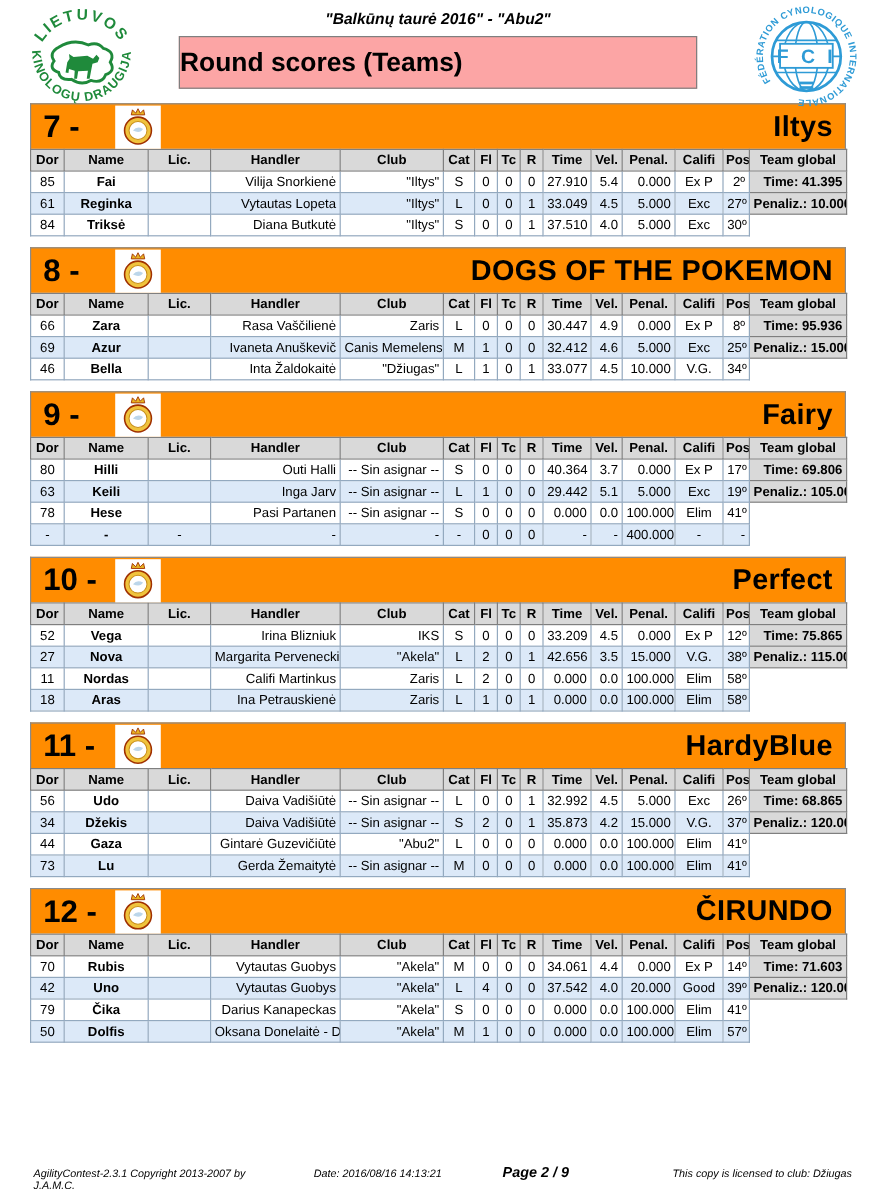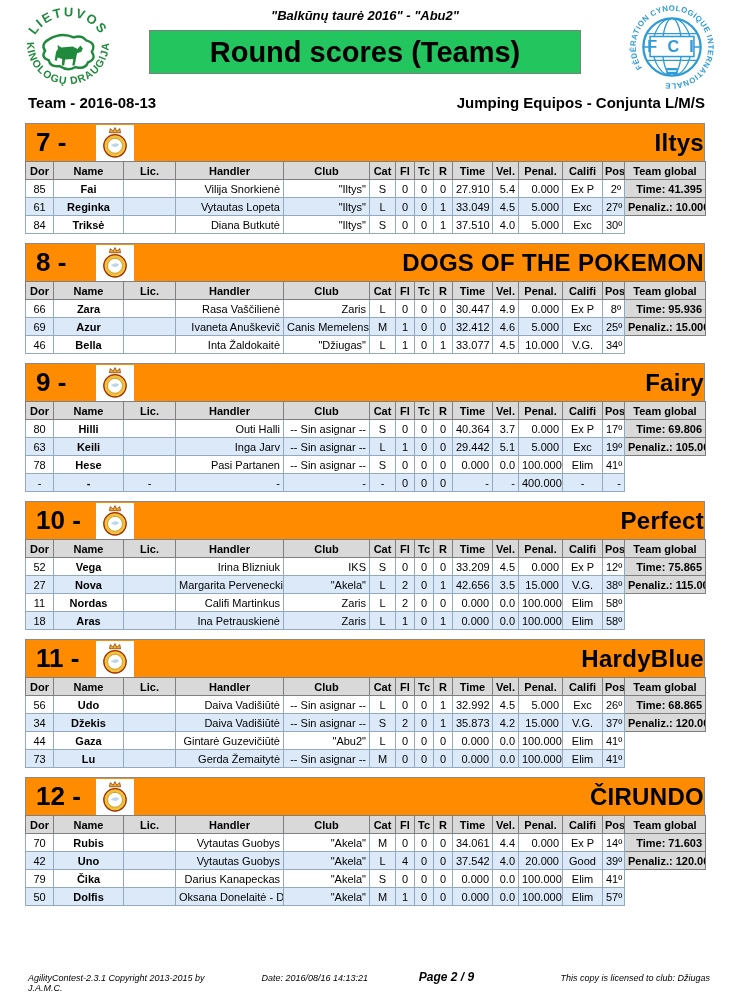--- a/index.html
+++ b/index.html
@@ -1,36 +1,36 @@
 <!DOCTYPE html>
 <html><head>
 <meta charset="utf-8">
 <style>
   html,body{margin:0;padding:0;background:#fff;}
   body{width:730px;height:1000px;overflow:hidden;font-family:"Liberation Sans",sans-serif;color:#000;position:relative;}
   .page{position:relative;width:730px;height:1000px;background:#fff;}
 
   
   .event-title{text-align:center;font-size:13px;font-weight:bold;font-style:italic;padding-top:8px;}
-  .title-box{width:430px;margin:7px auto 0;border:1px solid #7f7f7f;text-align:center;
-             font-size:29px;font-weight:bold;height:42px;line-height:42px;background:#22c55e;}
+  .title-box{width:430px;margin:7px auto 0;border:1px solid #7f7f7f;text-align:left;
+             font-size:22px;font-weight:bold;height:42px;line-height:42px;background:#fca5a5;}
   .logo{position:absolute;top:5px;}
   .logo-left{left:20px;}
   .logo-right{right:8px;}
   .subheader{display:flex;justify-content:space-between;font-size:15px;font-weight:bold;
              margin:20px 25px 0 28px;}
 
   
   .teams{margin:12px 25px 0 25px;}
   .team{margin-bottom:9px;}
   .team-header{height:38px;background:#FF8C00;display:flex;align-items:center;
                border:1px solid #8a8a8a;border-bottom:none;box-sizing:border-box;}
   .team-number{font-size:26px;font-weight:bold;padding-left:10px;width:70px;box-sizing:border-box;}
   .team-badge{width:38px;height:36px;background:#fff;display:flex;align-items:center;justify-content:center;}
-  .team-name{flex:1;text-align:right;font-size:24px;font-weight:bold;
+  .team-name{flex:1;text-align:right;font-size:24px;font-weight:bold;padding-right:10px;
              letter-spacing:.3px;white-space:nowrap;overflow:hidden;}
 
   table{border-collapse:collapse;table-layout:fixed;width:680px;font-size:11px;}
   th{background:#d9d9d9;border:1px solid #7f7f7f;font-size:11px;font-weight:bold;
      height:17px;padding:0 2px;overflow:hidden;white-space:nowrap;}
   td{border:1px solid #93a9bf;height:18px;padding:1px 3px;box-sizing:border-box;
      white-space:nowrap;overflow:hidden;background:#fff;}
   tr.alt td{background:#dce9f8;}
   td.l{text-align:center}td.c{text-align:center}td.r{text-align:right}td.b{font-weight:bold}
   td.global{background:#d9d9d9;border:1px solid #7f7f7f;font-weight:bold;text-align:right;}
@@ -90,24 +90,20 @@
       <rect x="27" y="33" width="46" height="21" fill="#fff" stroke="#2e9bd6" stroke-width="1.6"></rect>
       <text x="50" y="49.5" text-anchor="middle" font-size="17" font-weight="bold" fill="#2e9bd6" letter-spacing="3">F C I</text>
       <rect x="44" y="66" width="12" height="2.4" fill="#2e9bd6"></rect>
       <rect x="44" y="70" width="12" height="2.4" fill="#2e9bd6"></rect>
     </svg>
   </div>
 
   <div class="event-title">"Balkūnų taurė 2016" - "Abu2"</div>
   <div class="title-box">Round scores (Teams)</div>
 
-  <div class="subheader">
-    <span>Team - 2016-08-13</span>
-    <span>Jumping Equipos - Conjunta L/M/S</span>
-  </div>
 
   <div class="teams" id="teams">
       <section class="team">
         <div class="team-header">
           <span class="team-number">7 -</span>
           <span class="team-badge">
             <svg width="28" height="34" viewBox="0 0 30 36">
               <path d="M9 7 L10 2.5 L13 5.5 L15 1.5 L17 5.5 L20 2.5 L21 7 Z" fill="#e8b423" stroke="#a03000" stroke-width="0.8"></path>
               <circle cx="15" cy="21" r="12" fill="#f0c33c" stroke="#a03000" stroke-width="1.4"></circle>
               <circle cx="15" cy="21" r="8" fill="#ffffff" stroke="#c98f1b" stroke-width="0.9"></circle>
@@ -797,18 +793,18 @@
               <td class="c">Elim</td>
               <td class="r">57º</td>
               <td class="global-empty"></td>
             </tr>
           </tbody>
         </table>
       </section>
     </div>
 
   <div class="footer">
-    <span class="f-copy">AgilityContest-2.3.1 Copyright 2013-2015 by J.A.M.C.</span>
+    <span class="f-copy">AgilityContest-2.3.1 Copyright 2013-2007 by J.A.M.C.</span>
     <span class="f-date">Date: 2016/08/16 14:13:21</span>
     <span class="f-page">Page 2 / 9</span>
     <span class="f-lic">This copy is licensed to club: Džiugas</span>
   </div>
 </div>
 
 </body></html>

